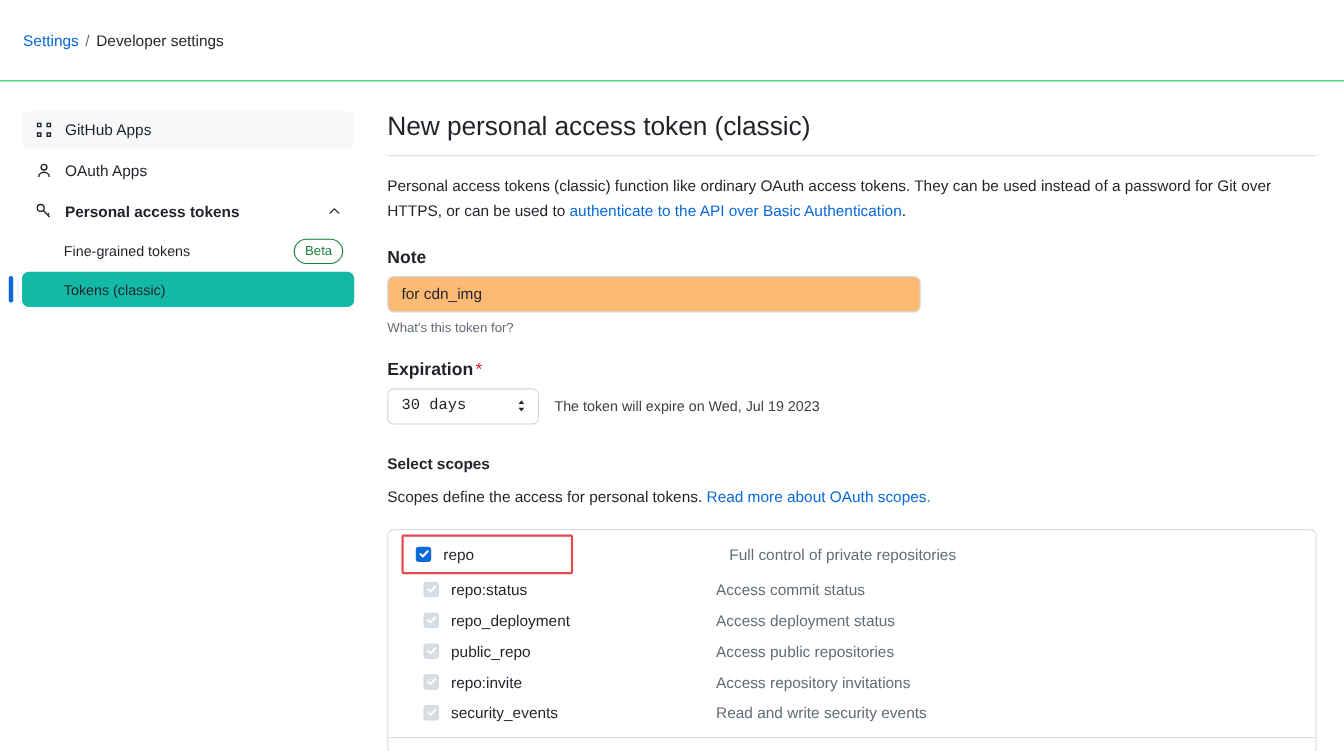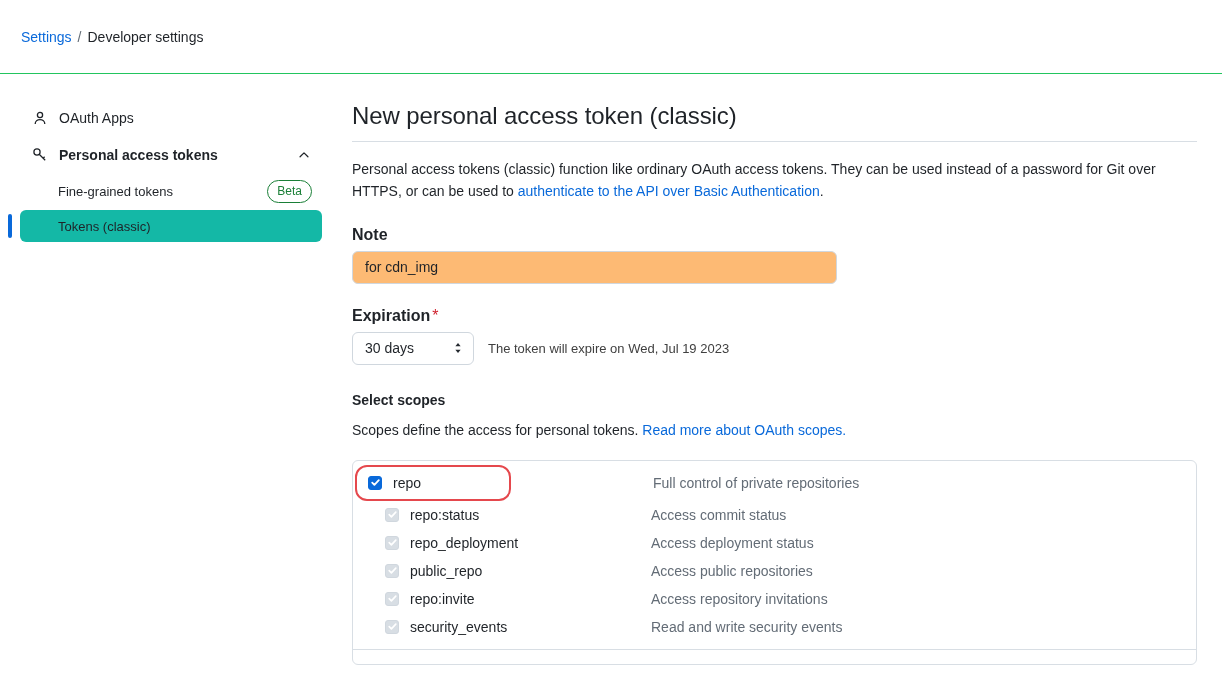--- a/index.html
+++ b/index.html
@@ -139,25 +139,25 @@
     font-size: 12px;
     color: #636c76;
     margin-top: 7px;
   }
 
   .expiry-row { display: flex; align-items: center; gap: 14px; }
   .select-wrap { position: relative; display: inline-block; }
   .expiry-select {
     appearance: none;
     -webkit-appearance: none;
-    width: 122px;
+    width: 138px;
     height: 33px;
     padding: 5px 28px 5px 12px;
     font-size: 14px;
-    font-family: Liberation Sans, sans-serif;
+    font-family: Liberation Mono, monospace;
     color: #1F2328;
     background: #ffffff;
     border: 1px solid #d0d7de;
     border-radius: 6px;
     outline: none;
     cursor: pointer;
   }
   .select-arrows {
     position: absolute;
     right: 10px; top: 50%;
@@ -190,23 +190,23 @@
   .scope-left {
     width: 298px;
     display: flex;
     align-items: center;
     padding-left: 14px;
     position: relative;
     height: 100%;
   }
   .scope-left.parent-hl {
     border: 2px solid #e5484d;
-    border-radius: 12px;
+    border-radius: 2px;
     width: 156px;
-    margin-left: 2px;
+    margin-left: 12px;
     padding-left: 11px;
   }
   .scope-left.child { padding-left: 32px; }
 
   .cb {
     width: 14px; height: 14px;
     border-radius: 3px;
     flex: 0 0 14px;
     margin-right: 11px;
     display: inline-flex;
@@ -231,20 +231,28 @@
     <a href="#" class="crumb-link">Settings</a>
     <span class="crumb-sep">/</span>
     <span class="crumb-current">Developer settings</span>
   </div>
 </div>
 
 <div class="layout">
 
   <nav class="sidebar">
 
+    <div class="nav-item selected-bg">
+      <span class="nav-ico">
+        <svg width="16" height="16" viewBox="0 0 16 16" fill="currentColor" aria-hidden="true">
+          <path d="M1.5 1.5h4.25v4.25H1.5V1.5Zm1.25 1.25v1.75h1.75V2.75H2.75Zm7.5-1.25h4.25v4.25h-4.25V1.5Zm1.25 1.25v1.75h1.75V2.75h-1.75ZM1.5 10.25h4.25v4.25H1.5v-4.25Zm1.25 1.25v1.75h1.75V11.5H2.75Zm7.5-1.25h4.25v4.25h-4.25v-4.25Zm1.25 1.25v1.75h1.75V11.5h-1.75Z"></path>
+        </svg>
+      </span>
+      <span class="nav-label">GitHub Apps</span>
+    </div>
 
     <div class="nav-item">
       <span class="nav-ico">
         <svg width="16" height="16" viewBox="0 0 16 16" fill="none" stroke="currentColor" stroke-width="1.3" aria-hidden="true">
           <circle cx="8" cy="5" r="2.6"></circle>
           <path d="M3.2 14c0-2.6 2.2-4.4 4.8-4.4s4.8 1.8 4.8 4.4"></path>
         </svg>
       </span>
       <span class="nav-label">OAuth Apps</span>
     </div>
@@ -277,20 +285,21 @@
 
   <main class="main">
 
     <h1 class="page-title">New personal access token (classic)</h1>
     <hr class="title-rule">
 
     <p class="intro"><span>Personal access tokens (classic) function like ordinary OAuth access tokens. They can be used instead of a password for Git over HTTPS, or can be used to </span><a href="#" class="inline-link">authenticate to the API over Basic Authentication</a><span>.</span></p>
 
     <div class="field-label">Note</div>
     <input class="note-input" type="text" value="for cdn_img" style="">
+    <div class="help-text">What's this token for?</div>
 
     <div class="field-label">
       <span>Expiration</span><span class="req-star">*</span>
     </div>
     <div class="expiry-row">
       <span class="select-wrap">
         <select class="expiry-select">
           <option>30 days</option>
         </select>
         <span class="select-arrows">

